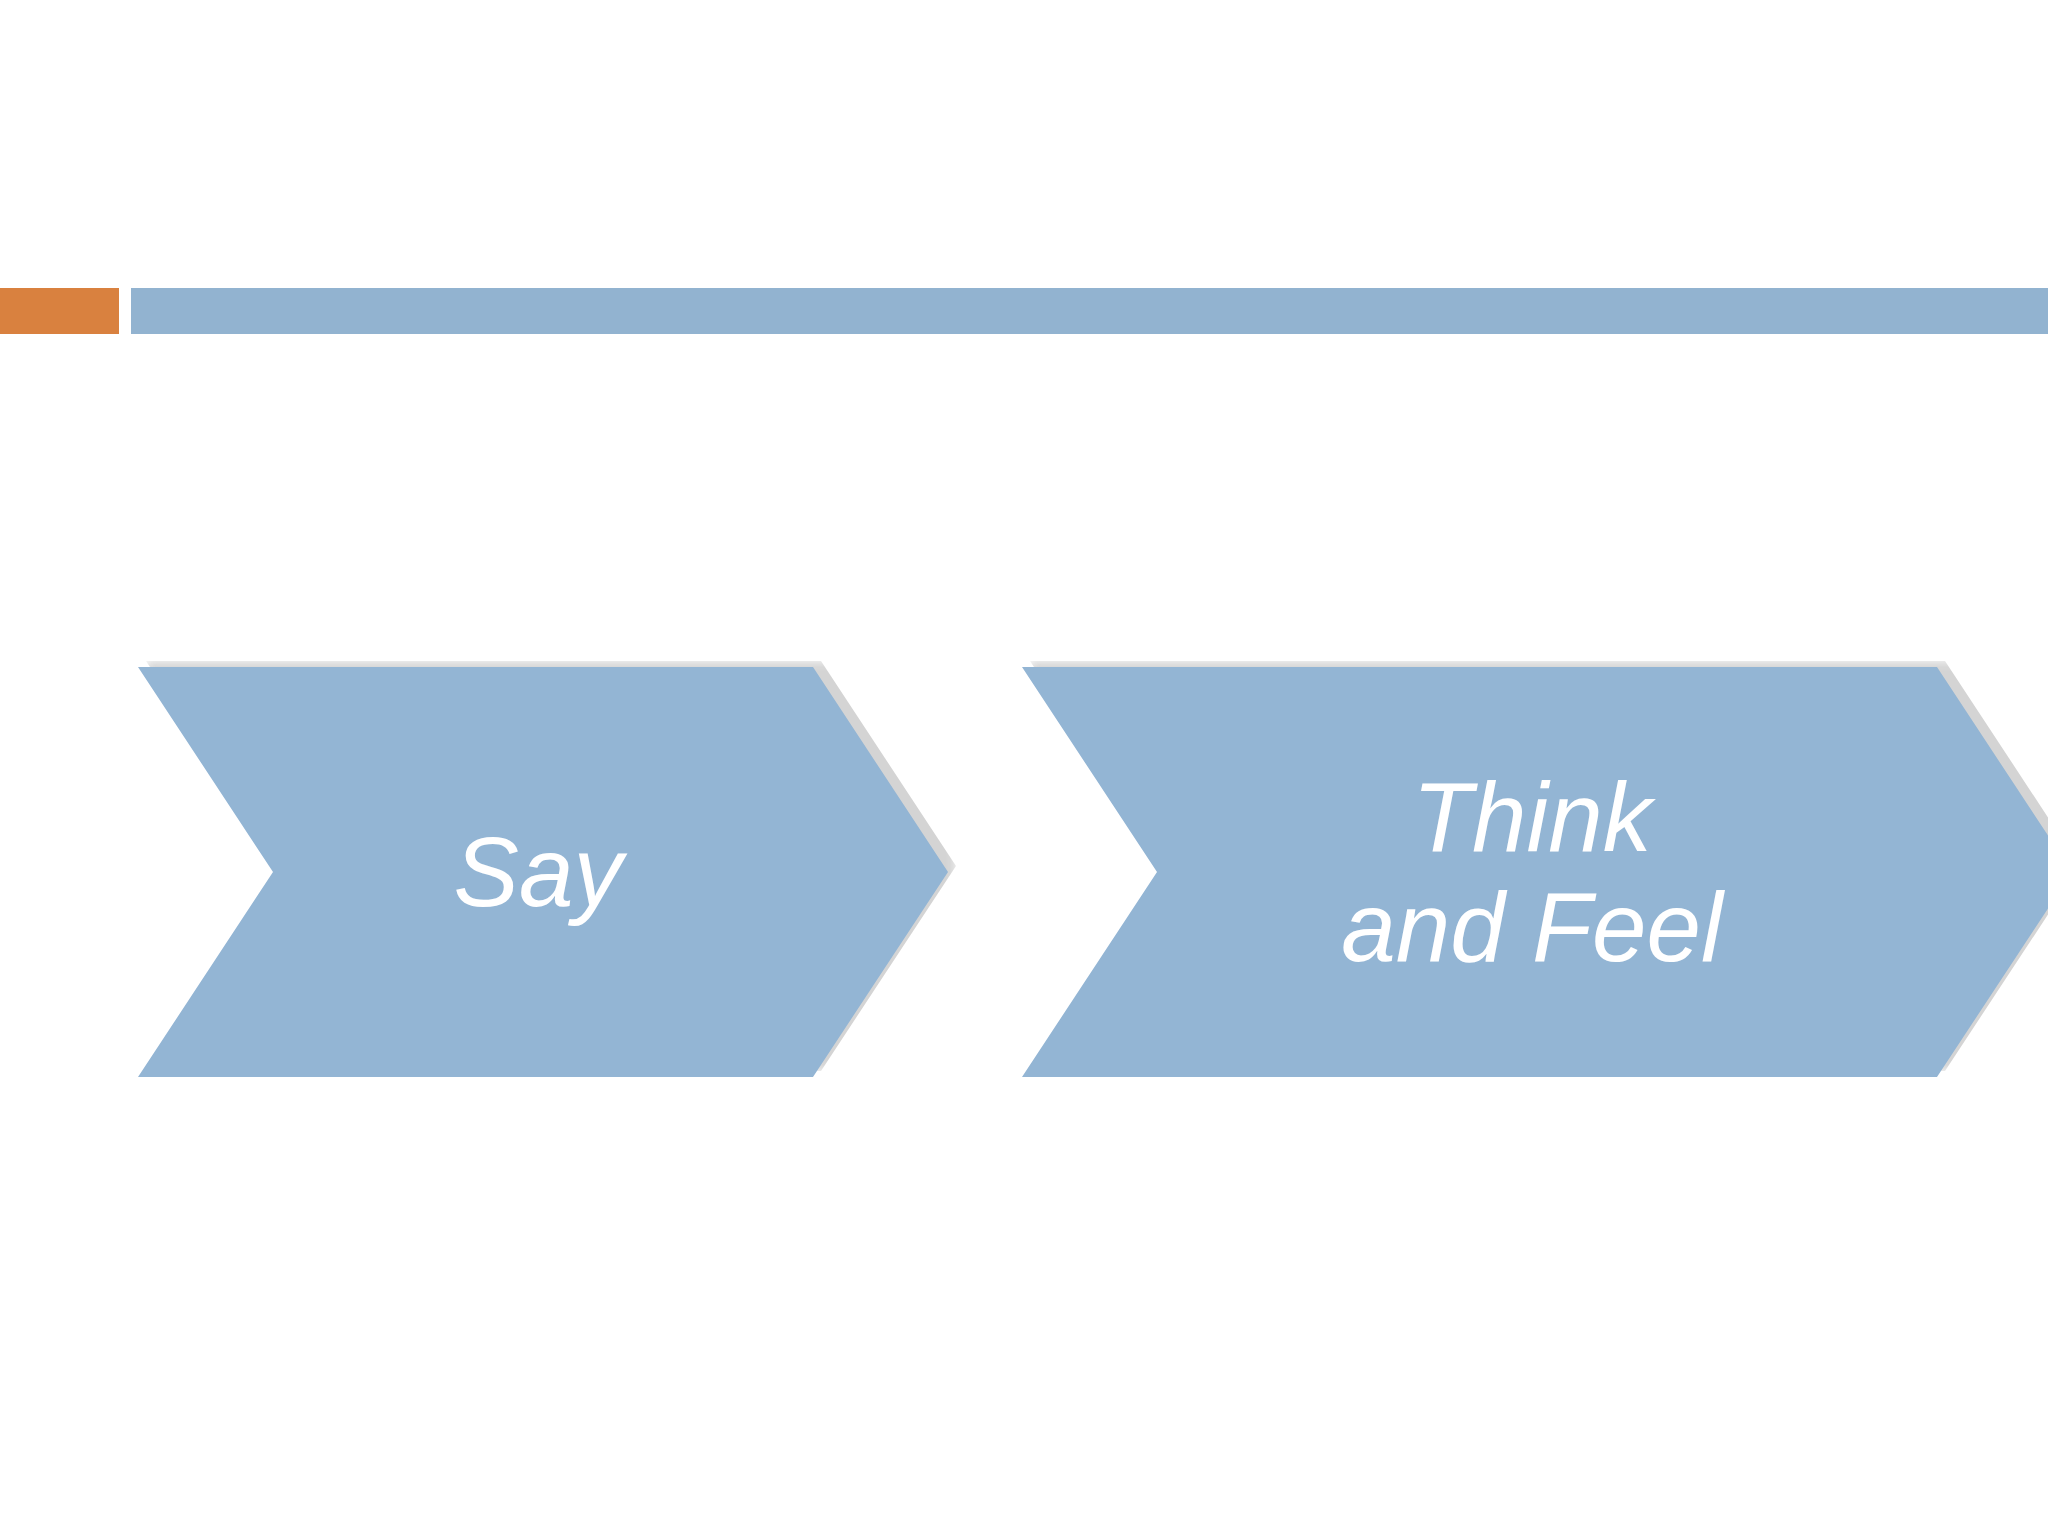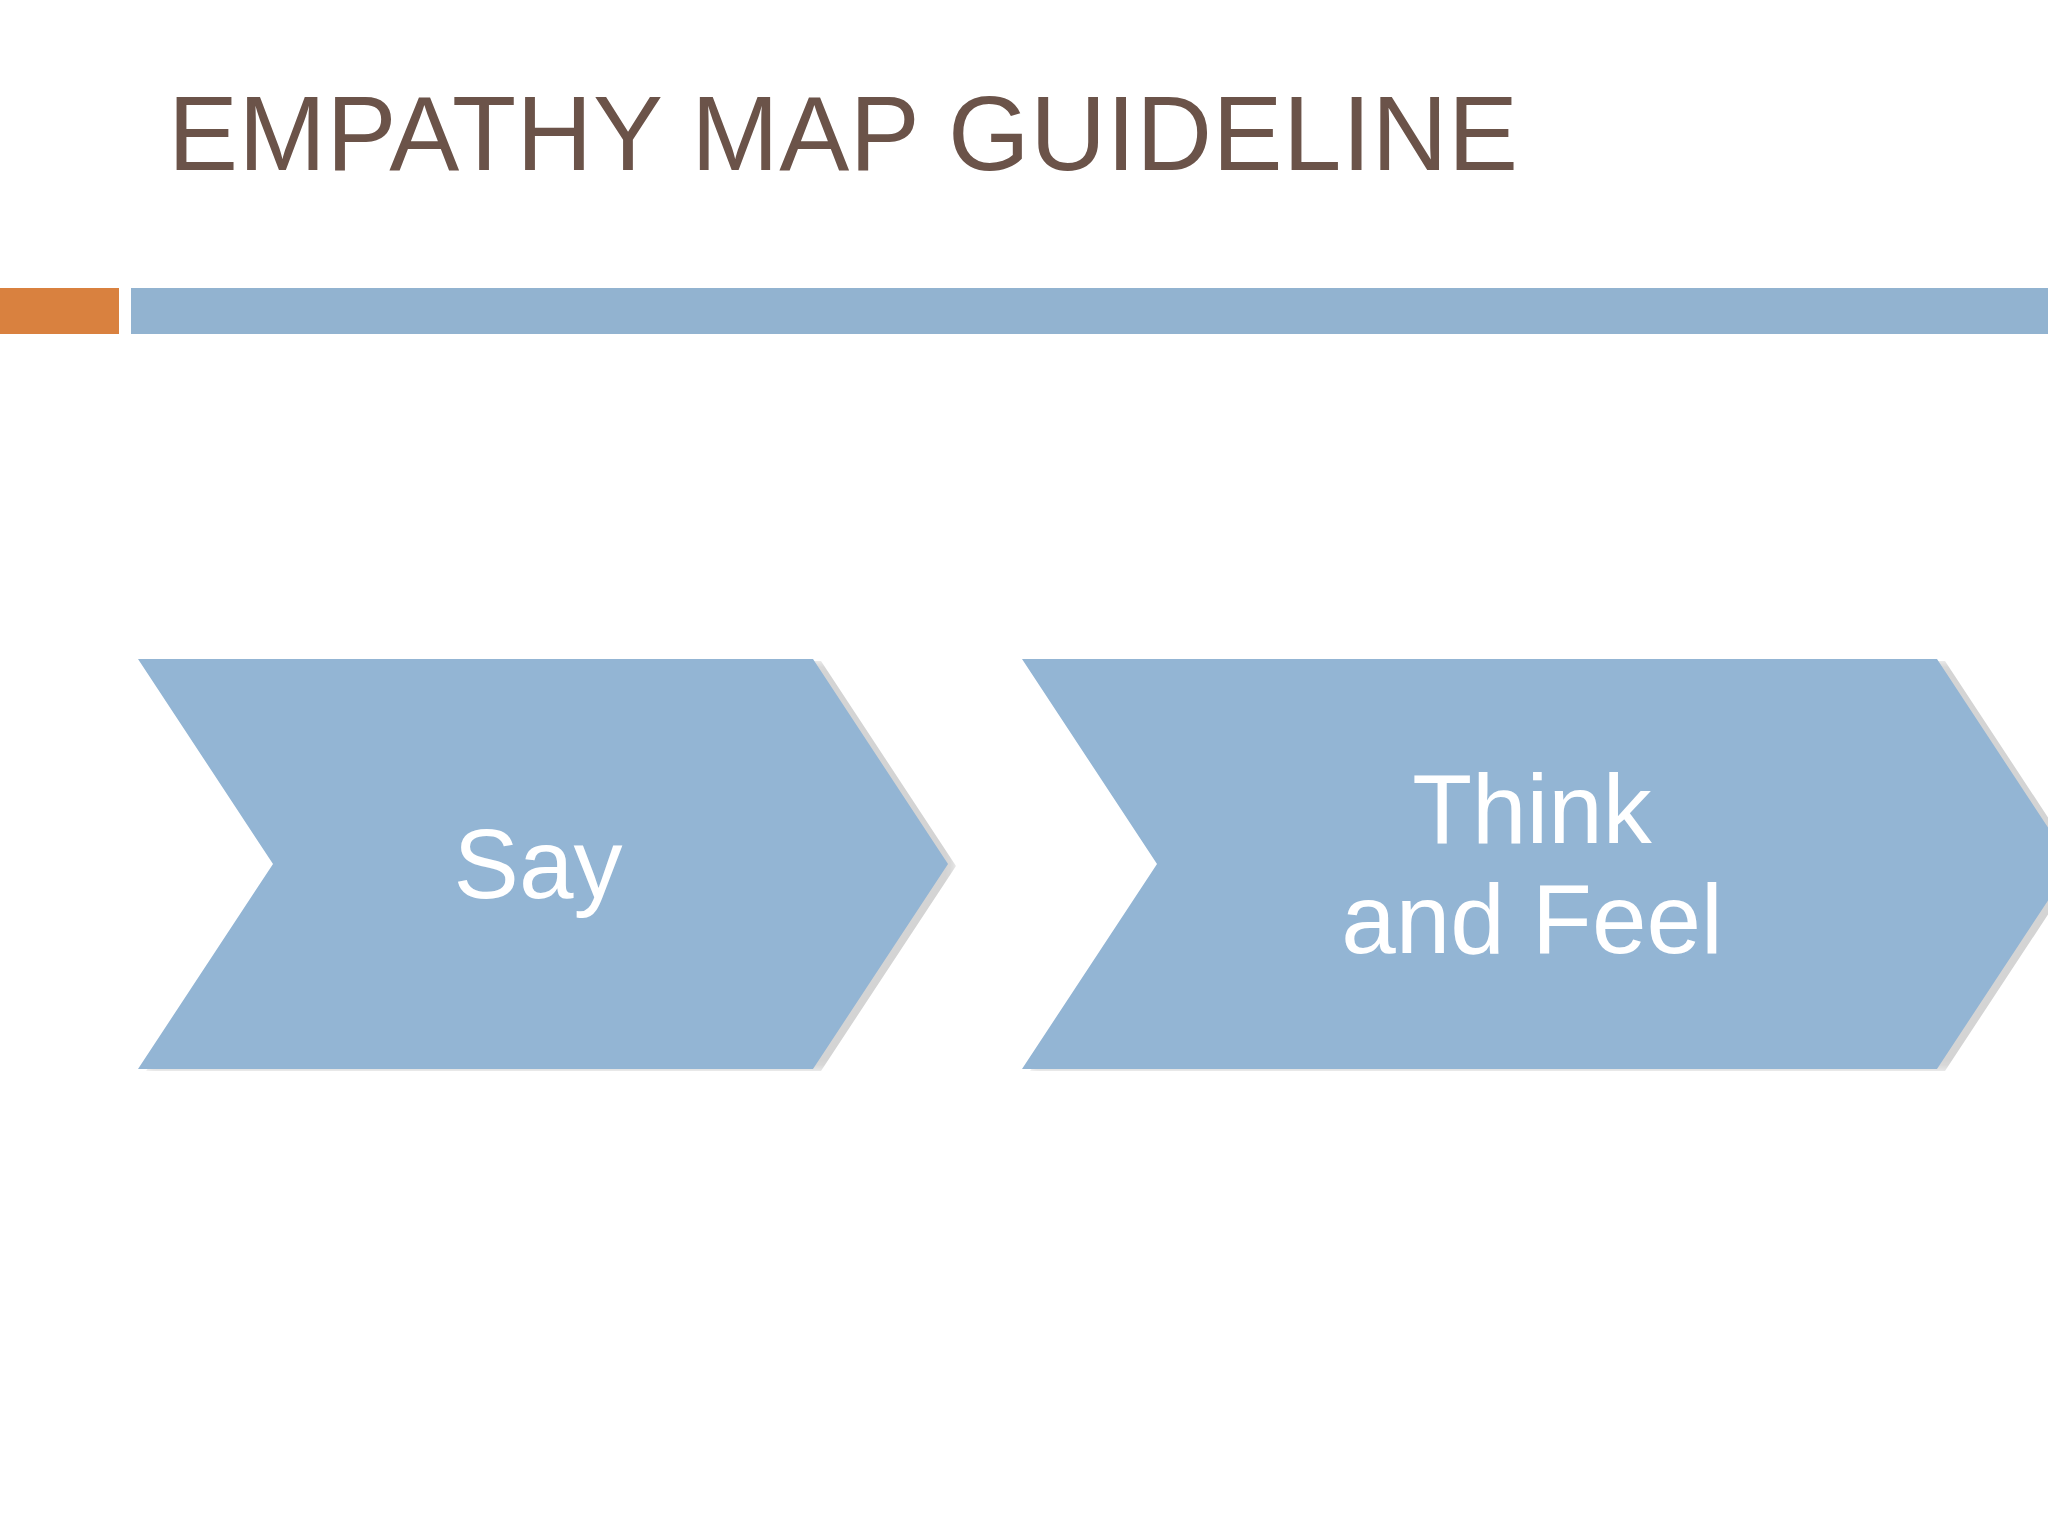--- a/index.html
+++ b/index.html
@@ -66,28 +66,29 @@
   .chevron-stage {
     position: absolute;
     left: 0;
     top: 655px;
     width: 2048px;
     height: 430px;
   }
 
   .chevron {
     position: absolute;
-    top: 4px;
+    top: 12px;
     height: 410px;
     background: #93B5D4;
     display: flex;
     align-items: center;
     box-sizing: border-box;
     -webkit-clip-path: polygon(0 0, calc(100% - 135px) 0, 100% 50%, calc(100% - 135px) 100%, 0 100%, 135px 50%);
     clip-path: polygon(0 0, calc(100% - 135px) 0, 100% 50%, calc(100% - 135px) 100%, 0 100%, 135px 50%);
+    font-style: italic;
   }
 
   .chevron-shadow {
     position: absolute;
     top: 6px;
     height: 410px;
     background: #9a9a9a;
     opacity: 0.42;
     filter: blur(5px);
     -webkit-clip-path: polygon(0 0, calc(100% - 135px) 0, 100% 50%, calc(100% - 135px) 100%, 0 100%, 135px 50%);
@@ -119,21 +120,20 @@
   #chevron-2 .chevron-label {
     padding-left: 200px;
     padding-right: 230px;
   }
 </style>
 </head>
 <body>
 
 <div class="slide">
 
-  <div class="slide-title">EMPATHY MAP GUIDELINE</div>
 
   <div class="divider-row">
     <div class="divider-accent"></div>
     <div class="divider-main"></div>
   </div>
 
   <div class="chevron-stage">
 
     <div class="chevron-shadow" id="chevron-1-shadow"></div>
     <div class="chevron" id="chevron-1">

